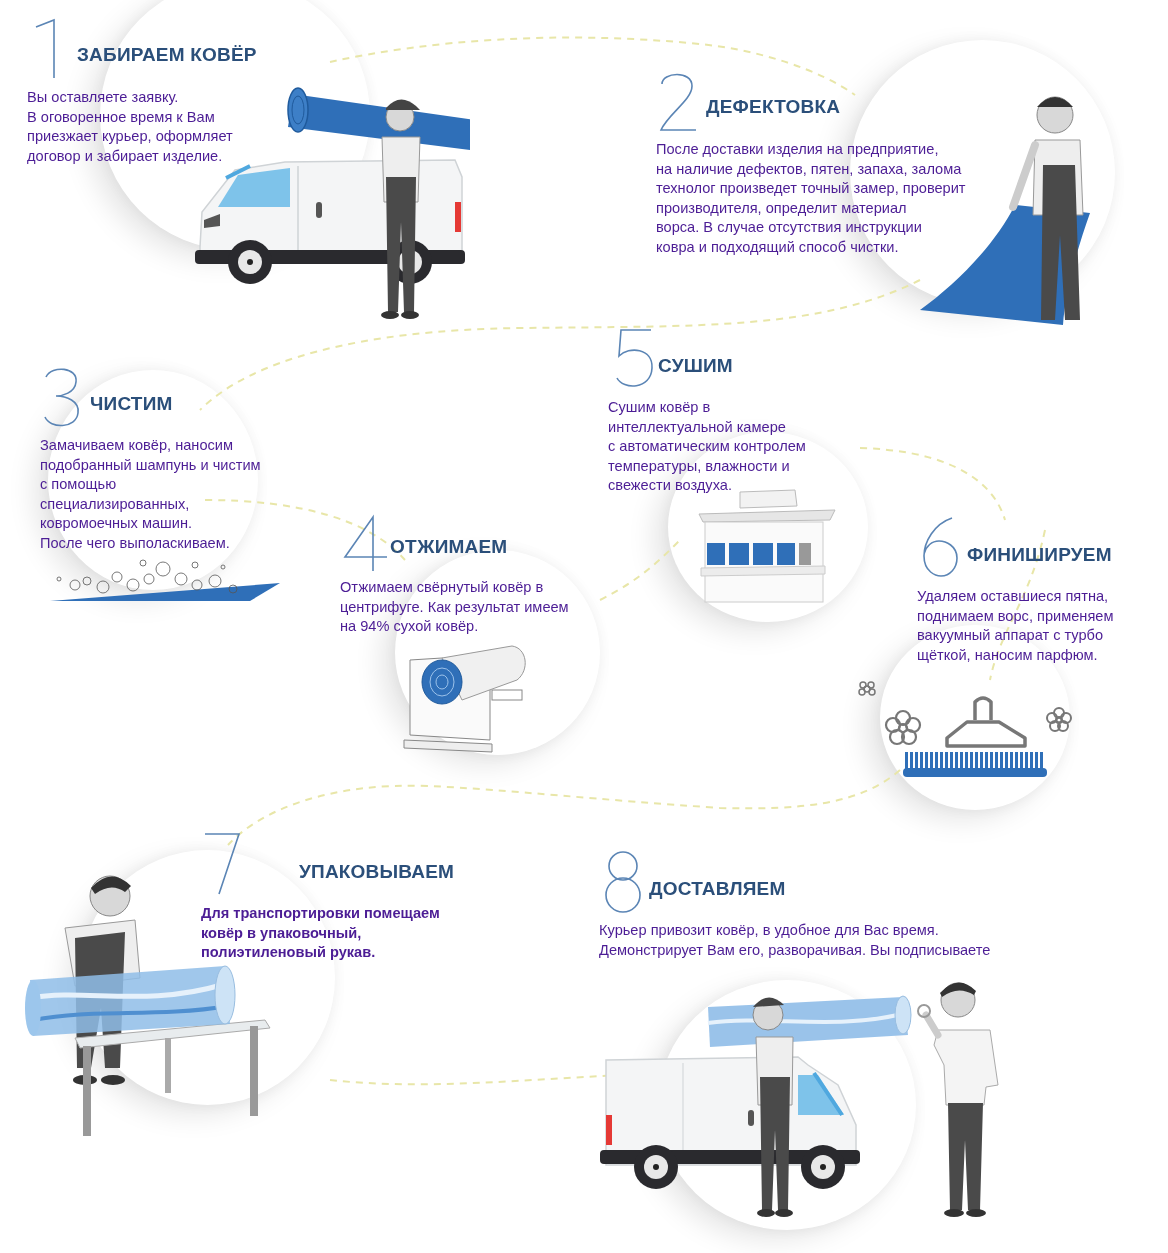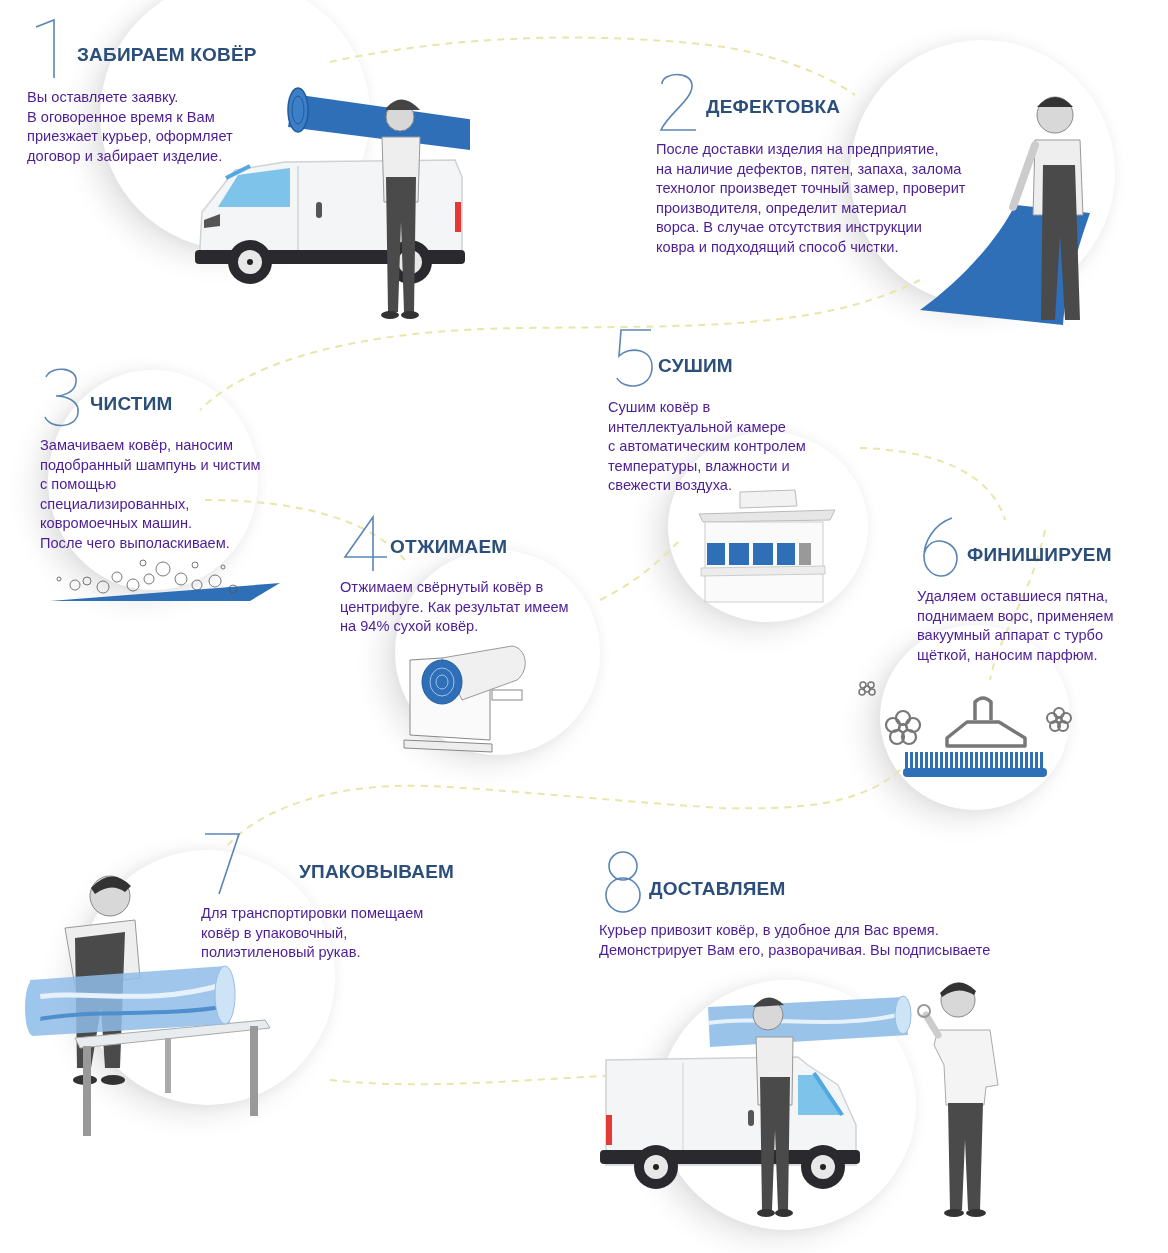--- a/index.html
+++ b/index.html
@@ -271,21 +271,21 @@
       </g>
     </svg>
   </div>
 
   <div class="step">
     <svg class="num-svg" style="left:203px;top:832px;" width="40" height="64" viewBox="0 0 40 64">
       <path d="M2 2 L 36 2 L 16 62" fill="none" stroke="#5b85b5" stroke-width="1.6"></path>
     </svg>
 
     <div class="title" style="left:251px;top:861px;margin-left:48px;">УПАКОВЫВАЕМ</div>
-    <div class="desc" style="left:201px;top:904px;">
+    <div class="desc" style="left:201px;top:904px;font-weight:bold;">
       <span>Для транспортировки помещаем</span>
       <span>ковёр в упаковочный,</span>
       <span>полиэтиленовый рукав.</span>
     </div>
     <svg class="illus" style="left:25px;top:868px;" width="250" height="280" viewBox="0 0 250 280">
       <circle cx="85" cy="28" r="20" fill="#d8d8d8" stroke="#888"></circle>
       <path d="M66 20 Q 86 -2 106 18 L 100 24 Q 86 14 70 26 Z" fill="#333"></path>
       <path d="M40 60 L 110 52 L 115 110 L 50 118 Z" fill="#eee" stroke="#999"></path>
       <path d="M50 70 L 100 64 L 95 200 L 80 200 L 76 140 L 66 200 L 52 200 Z" fill="#4a4a4a"></path>
       <ellipse cx="60" cy="212" rx="12" ry="5" fill="#333"></ellipse>

